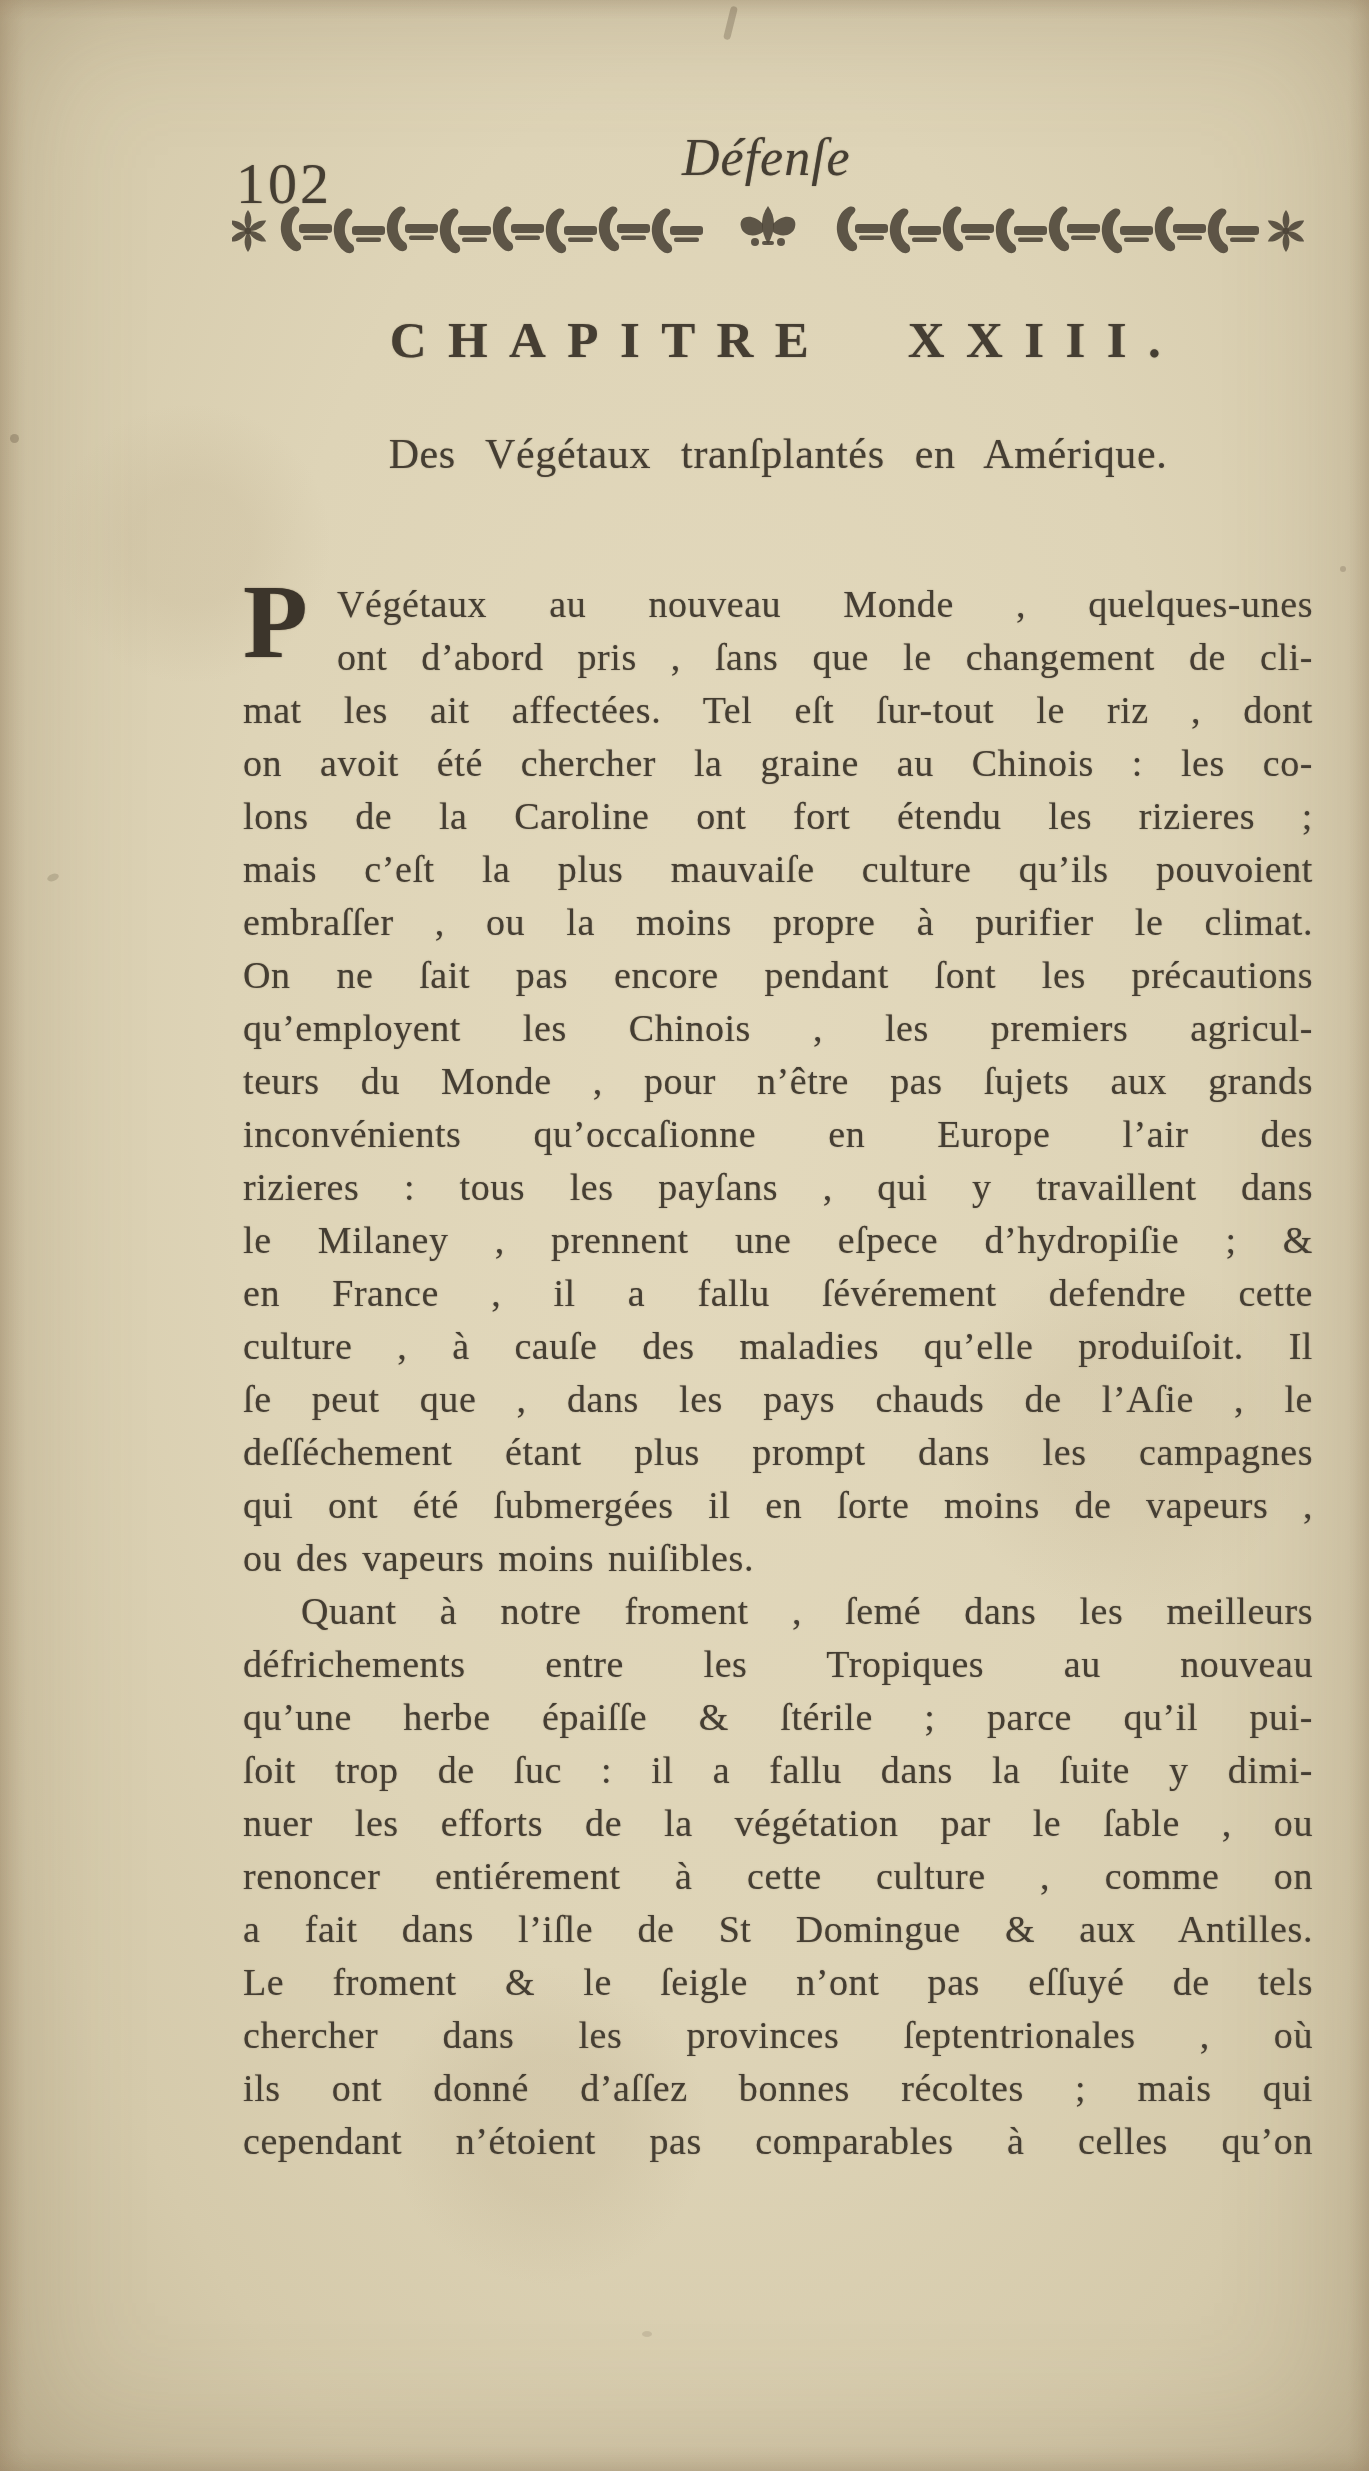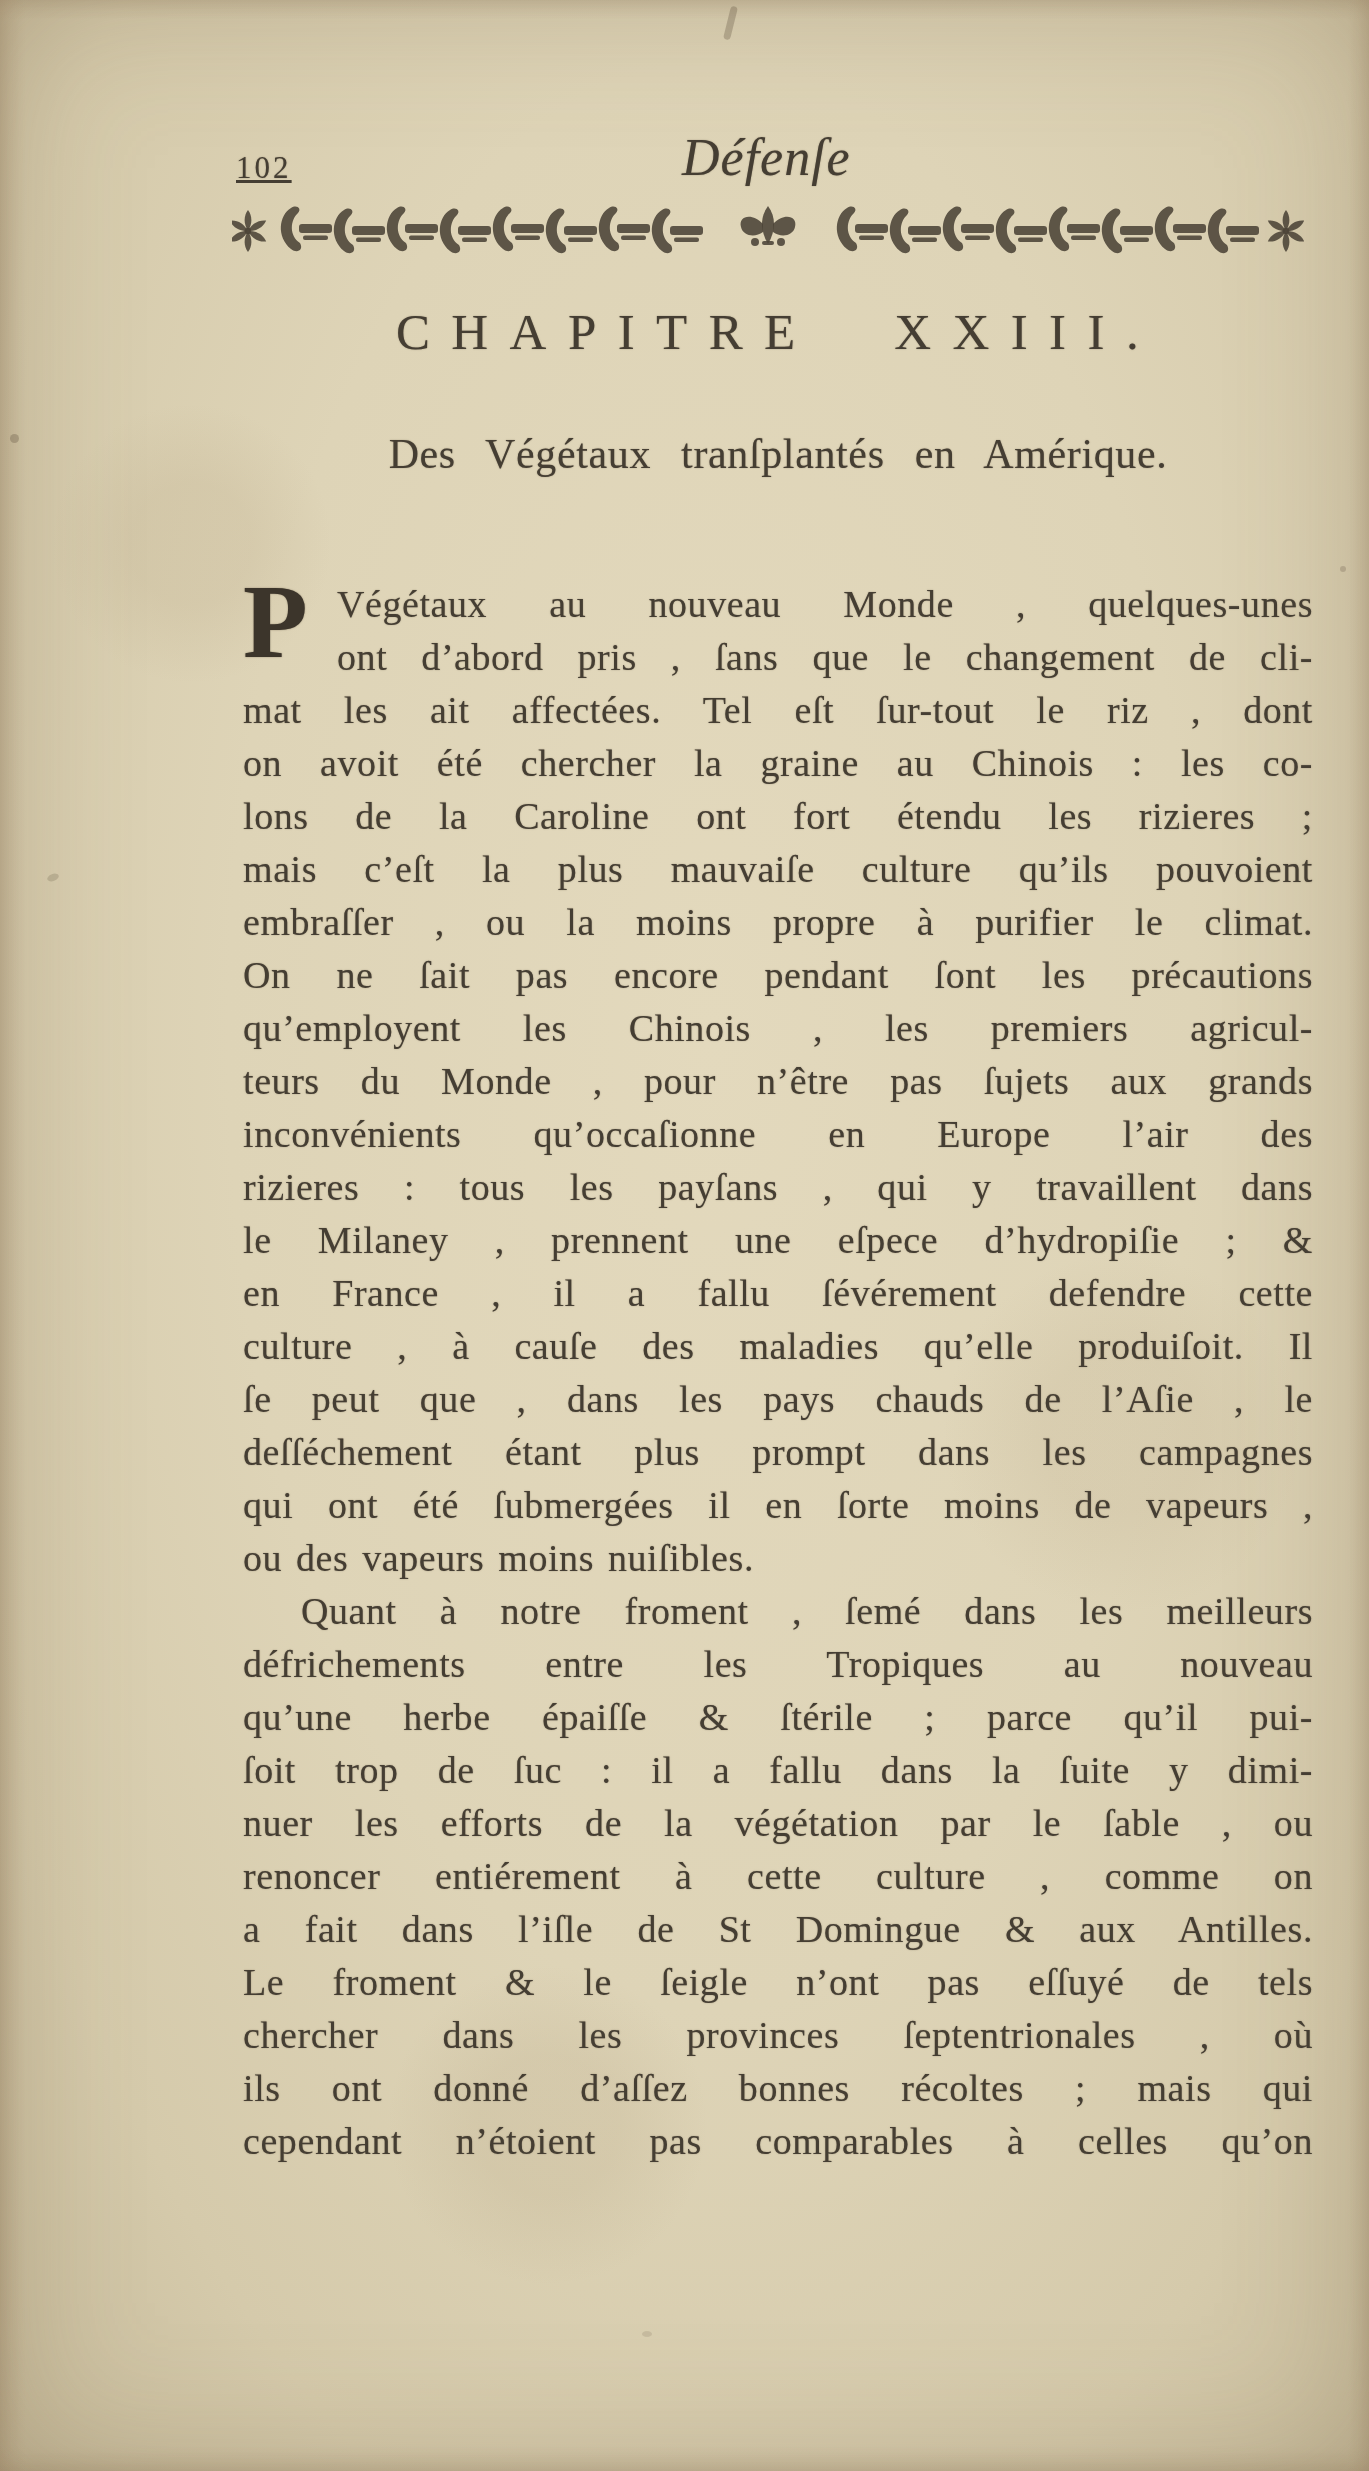--- a/index.html
+++ b/index.html
@@ -18,27 +18,27 @@
   }
   .page::before{ 
     content:"";position:absolute;inset:0;pointer-events:none;
     background:
       linear-gradient(90deg, rgba(150,120,90,.20), transparent 26px),
       linear-gradient(270deg, rgba(150,120,90,.14), transparent 22px),
       linear-gradient(180deg, rgba(150,120,90,.12), transparent 20px),
       linear-gradient(0deg, rgba(150,120,90,.14), transparent 26px);
   }
   .ink{color:#453e33;text-shadow:0 0 1.3px rgba(75,62,45,.55);}
-  .folio{position:absolute;left:236px;top:150px;font-size:31px;letter-spacing:3px;text-decoration:underline;}
+  .folio{position:absolute;left:236px;top:150px;font-size:58px;letter-spacing:3px;}
   .running-header{position:absolute;left:682px;top:128px;font-size:52px;font-style:italic;letter-spacing:1px;}
   .ornament{position:absolute;left:232px;top:203px;width:1072px;height:56px;}
   .ornament path,.ornament rect,.ornament circle{fill:#4b4337;fill-opacity:.88;}
   .chapter-title{
-    position:absolute;left:243px;top:303px;width:1070px;margin:0;
-    font-size:51px;font-weight:normal;text-align:center;
+    position:absolute;left:243px;top:303px;width:1070px;margin:8px;
+    font-size:51px;font-weight:bold;text-align:center;
     letter-spacing:.42em;word-spacing:.85em;white-space:nowrap;
   }
   .chapter-subtitle{
     position:absolute;left:243px;top:430px;width:1070px;margin:0;
     font-size:42px;font-weight:normal;text-align:center;
     letter-spacing:.015em;word-spacing:.45em;white-space:nowrap;
   }
   .bodytext{position:absolute;left:243px;top:578px;width:1070px;font-size:38px;line-height:53px;letter-spacing:.015em;word-spacing:.10em;}
   .line{text-align:justify;text-align-last:justify;height:53px;overflow:visible;white-space:normal;}
   .line.short{text-align-last:left;}

